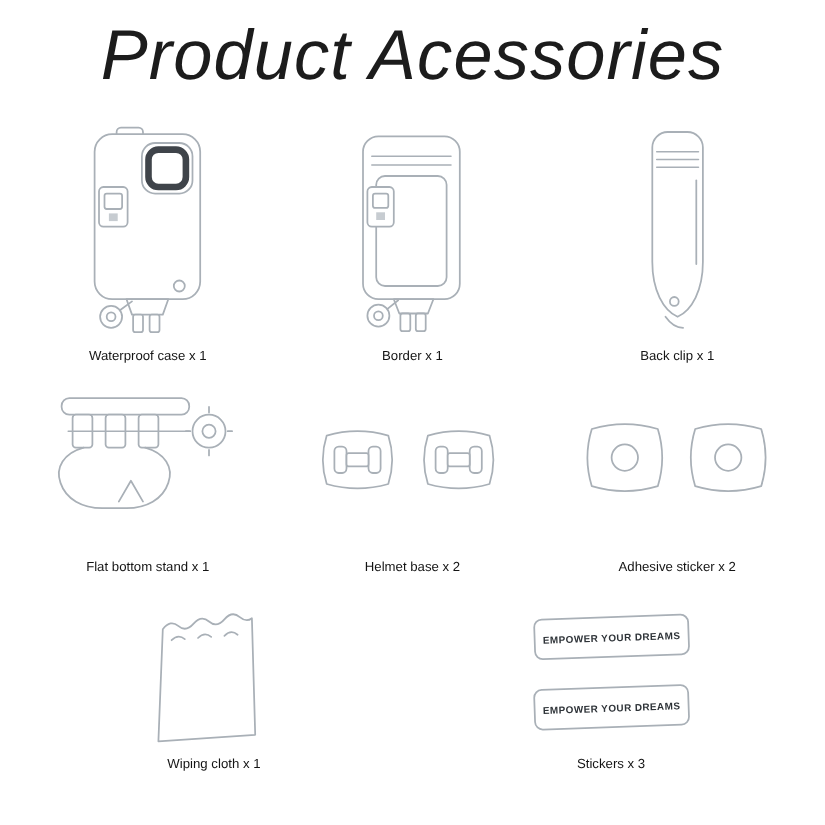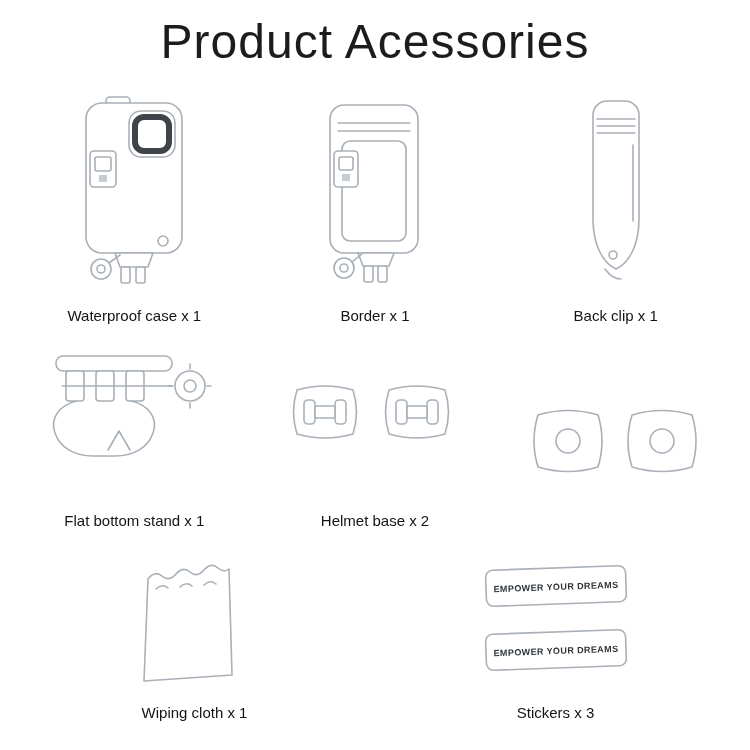--- a/index.html
+++ b/index.html
@@ -1,29 +1,29 @@
 <!DOCTYPE html>
 <html><head>
 <meta charset="utf-8">
 <style>
   html,body { margin:0; padding:0; background:#ffffff; }
   .page {
     width:750px; height:750px; background:#ffffff; overflow:hidden;
     font-family:"Liberation Sans", sans-serif; color:#141414; position:relative;
   }
   .title {
-    margin:14px 0 0 0; text-align:center; font-size:48px; font-weight:400;
-    letter-spacing:1px; color:#1c1c1c; line-height:1.15;
+    margin:14px 0 0 0; text-align:center; font-size:64px; font-weight:400;
+    letter-spacing:1px; color:#1c1c1c; line-height:1.15;font-style:italic;
   }
   .row { display:flex; justify-content:space-between; align-items:flex-end; padding:0 14px; }
   .row-1 { margin-top:24px; }
   .row-2 { margin-top:14px; }
   .row-3 { margin-top:16px; }
   .cell { flex:1; display:flex; flex-direction:column; align-items:center; justify-content:flex-end; min-width:0; }
-  .label { font-size:15px; margin-top:14px; white-space:nowrap; color:#141414; text-align:center; }
+  .label { font-size:12px; margin-top:4px; white-space:nowrap; color:#141414; text-align:center; }
   svg { display:block; }
   .ln    { fill:#ffffff; stroke:#a9b0b7; stroke-width:1.6; stroke-linejoin:round; stroke-linecap:round; }
   .ln-nf { fill:none;    stroke:#a9b0b7; stroke-width:1.6; stroke-linejoin:round; stroke-linecap:round; }
   svg line { stroke:#a9b0b7; stroke-width:1.4; stroke-linecap:round; }
   .cord      { fill:none; stroke:#a9b0b7; stroke-width:5;   stroke-linecap:round; }
   .cord-thin { fill:none; stroke:#a9b0b7; stroke-width:2.4; stroke-linecap:round; }
   .fillgrey { fill:#c7ccd1; stroke:none; }
   .lens { fill:none; stroke:#3f444a; stroke-width:6; }
   .stxt  { text-anchor:middle; font-size:9px;  font-weight:bold; fill:#2e3338; letter-spacing:0.4px; font-family:"Liberation Sans",sans-serif; }
   .mhead { text-anchor:middle; font-size:7px;  font-weight:bold; fill:#43484d; letter-spacing:0.3px; font-family:"Liberation Sans",sans-serif; }
@@ -134,20 +134,21 @@
       <svg viewBox="0 0 180 100" width="180" height="100" style="margin-bottom:36px">
         <g transform="translate(2,6)">
           <path d="M10,16 Q40,7 70,16 Q78,42 70,68 Q40,77 10,68 Q2,42 10,16 Z" class="ln"></path>
           <circle cx="40" cy="42" r="12" class="ln"></circle>
         </g>
         <g transform="translate(96,6)">
           <path d="M10,16 Q40,7 70,16 Q78,42 70,68 Q40,77 10,68 Q2,42 10,16 Z" class="ln"></path>
           <circle cx="40" cy="42" r="12" class="ln"></circle>
         </g>
       </svg>
+      <div class="label">Adhesive sticker x 2</div>
     </div>
 
   </div>
 
   <div class="row row-3">
 
 
     <div class="cell">
       <svg viewBox="0 0 150 145" width="150" height="145">
         <path d="M28,34 q7,-9 14,-3 q7,6 14,-2 q7,-8 14,-2 q7,6 14,-2 q7,-8 14,-2 q6,5 11,1 L112,130 L24,136 Z" class="ln"></path>

